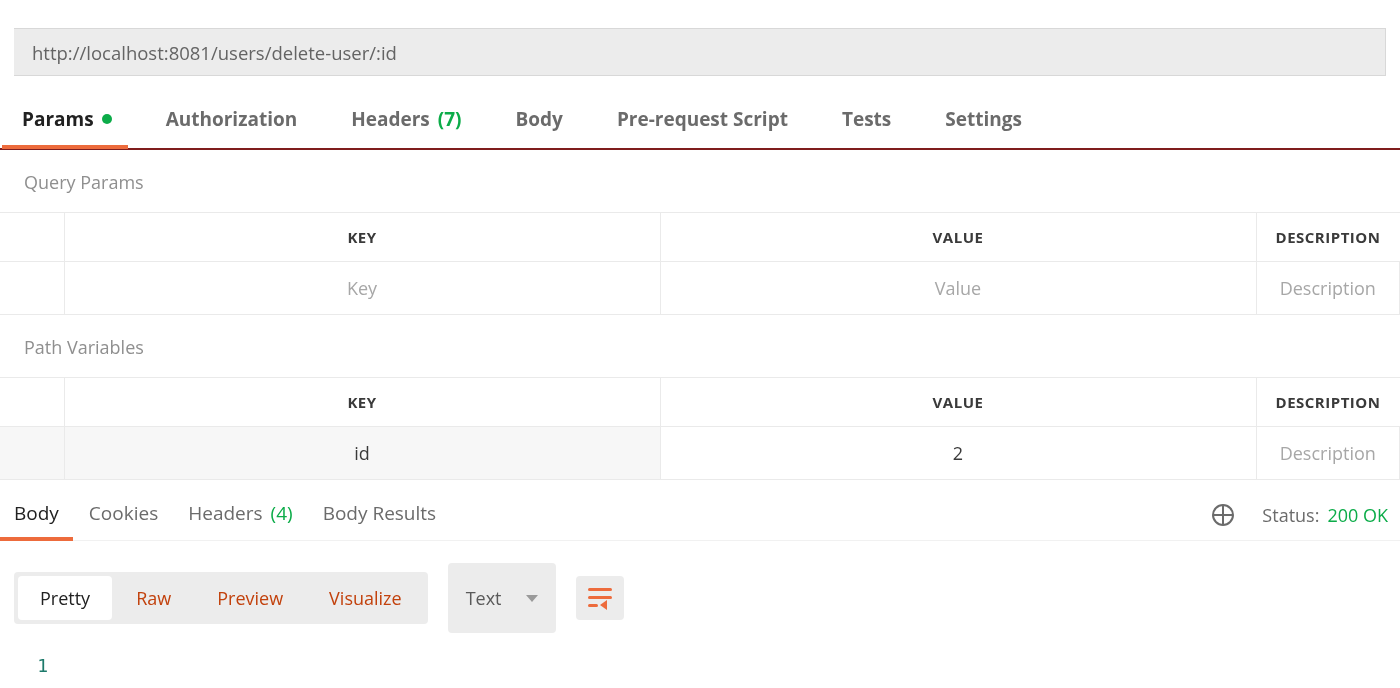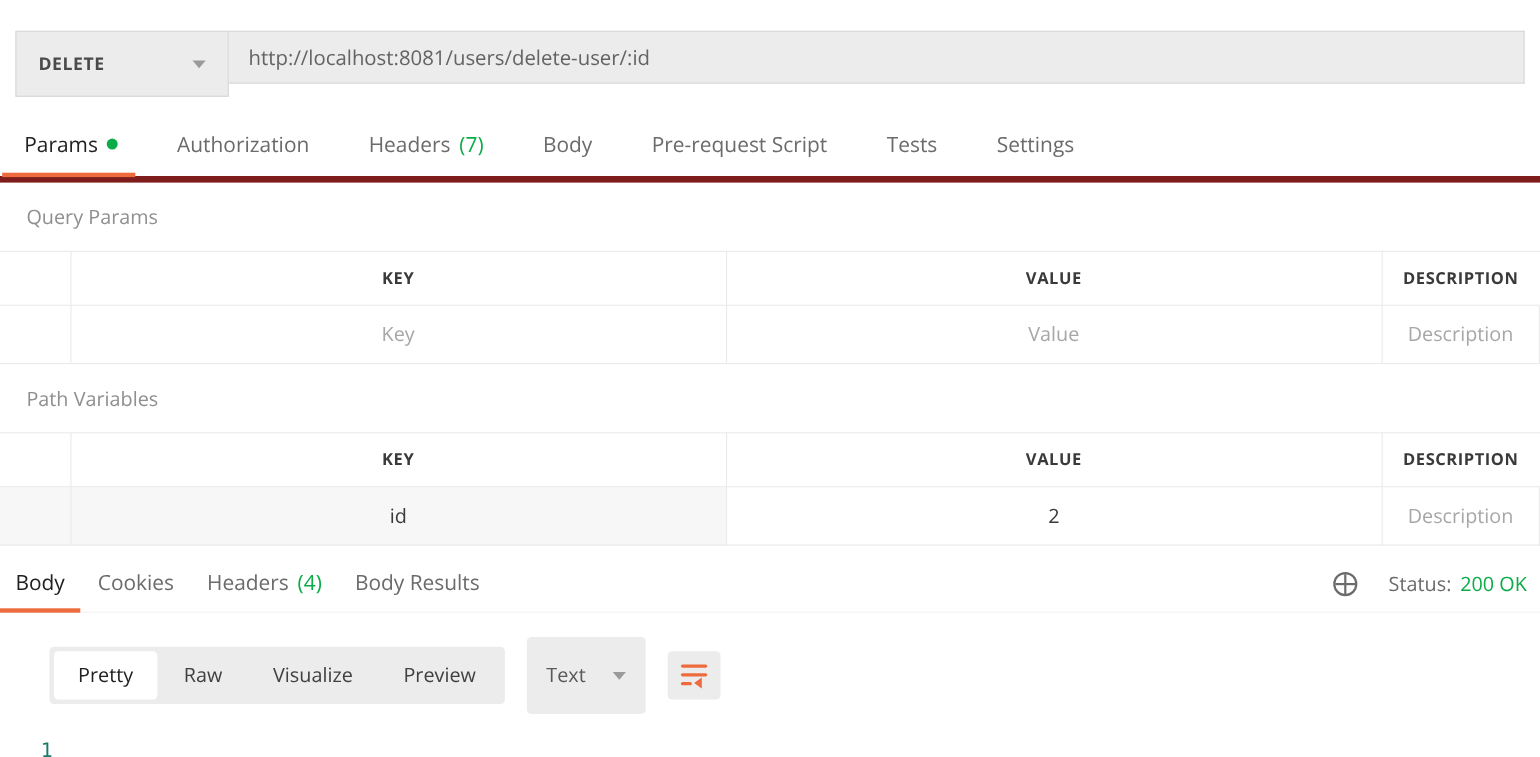--- a/index.html
+++ b/index.html
@@ -48,23 +48,24 @@
     font-size: 18.5px;
     color: #646464;
     display: flex;
     align-items: center;
   }
 
   
   .tabs {
     display: flex;
     margin-top: 30px;
-    border-bottom: 6px solid #7f1d1d;
+    border-bottom: 2px solid #7f1d1d;
     padding-left: 20px;
     gap: 50px;
+    font-weight: bold;
   }
   .tab {
     padding: 0 2px 16px 2px;
     color: #6b6b6b;
     font-size: 19px;
     cursor: pointer;
     position: relative;
     display: flex;
     align-items: center;
     gap: 8px;
@@ -166,25 +167,24 @@
     gap: 20px;
     padding: 22px 14px 12px 14px;
     align-items: center;
   }
   .seg-group {
     display: flex;
     background: #ececec;
     border-radius: 4px;
     padding: 4px;
     gap: 2px;
-    margin-left: 31px;
   }
   .seg {
     padding: 10px 22px;
-    color: #404040;
+    color: #c2410c;
     font-size: 18px;
     border-radius: 4px;
     cursor: pointer;
   }
   .seg.active { background: #fff; color: #212121; }
   .type-select {
     display: flex; align-items: center; gap: 24px;
     background: #ececec;
     border-radius: 4px;
     padding: 23px 18px;
@@ -225,24 +225,20 @@
     color: #1d7a6b;
     font-family: Menlo, Consolas, monospace;
     font-size: 18px;
     padding-right: 16px;
   }
 </style>
 </head>
 <body>
 
 <div class="request-bar">
-  <div class="method-select">
-    <span class="label">DELETE</span>
-    <span class="chevron-down"></span>
-  </div>
   <div class="url-input">
     <span>http://localhost:8081/users/delete-user/:id</span>
   </div>
 </div>
 
 <div class="tabs">
   <div class="tab active">
     <span>Params</span>
     <span class="dot-green"></span>
   </div>
@@ -323,22 +319,22 @@
   <div class="status-wrap">
     <span>Status:</span>
     <span class="status-ok">200 OK</span>
   </div>
 </div>
 
 <div class="resp-toolbar">
   <div class="seg-group">
     <div class="seg active">Pretty</div>
     <div class="seg">Raw</div>
+    <div class="seg">Preview</div>
     <div class="seg">Visualize</div>
-    <div class="seg">Preview</div>
   </div>
   <div class="type-select">
     <span>Text</span>
     <span class="chevron-down"></span>
   </div>
   <div class="wrap-btn">
     <span class="wrap-glyph">
       <span class="bar b1"></span>
         <span class="bar b2"></span>
         <span class="bar b3"></span>

